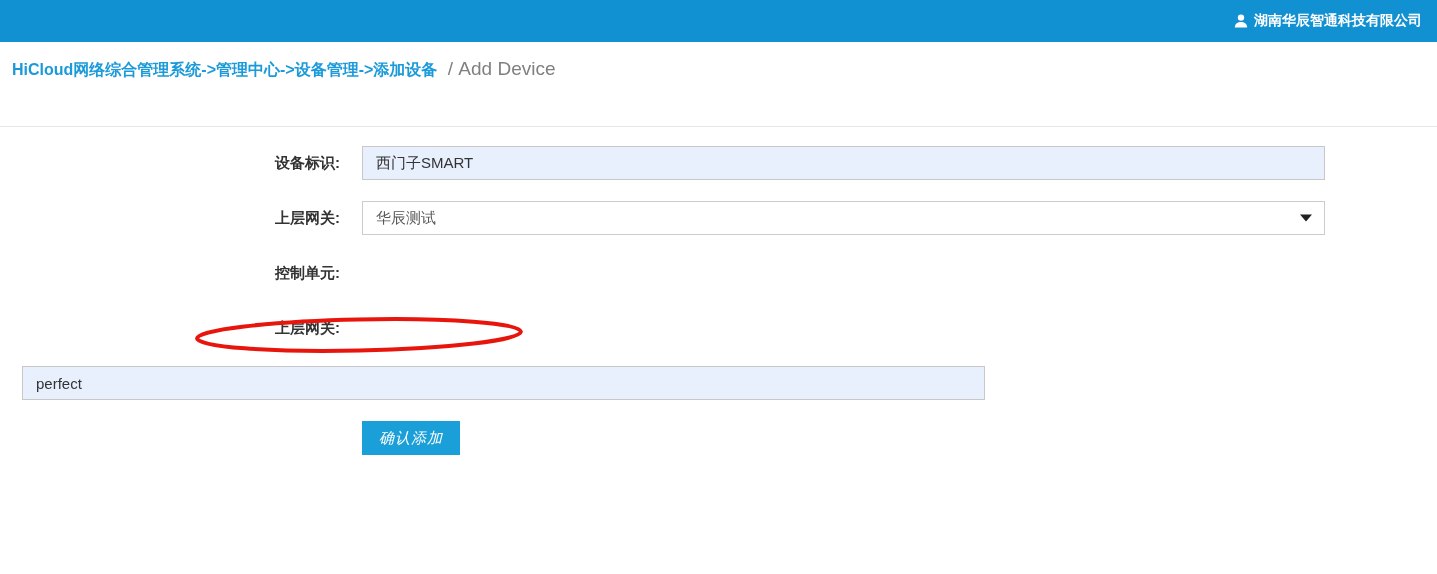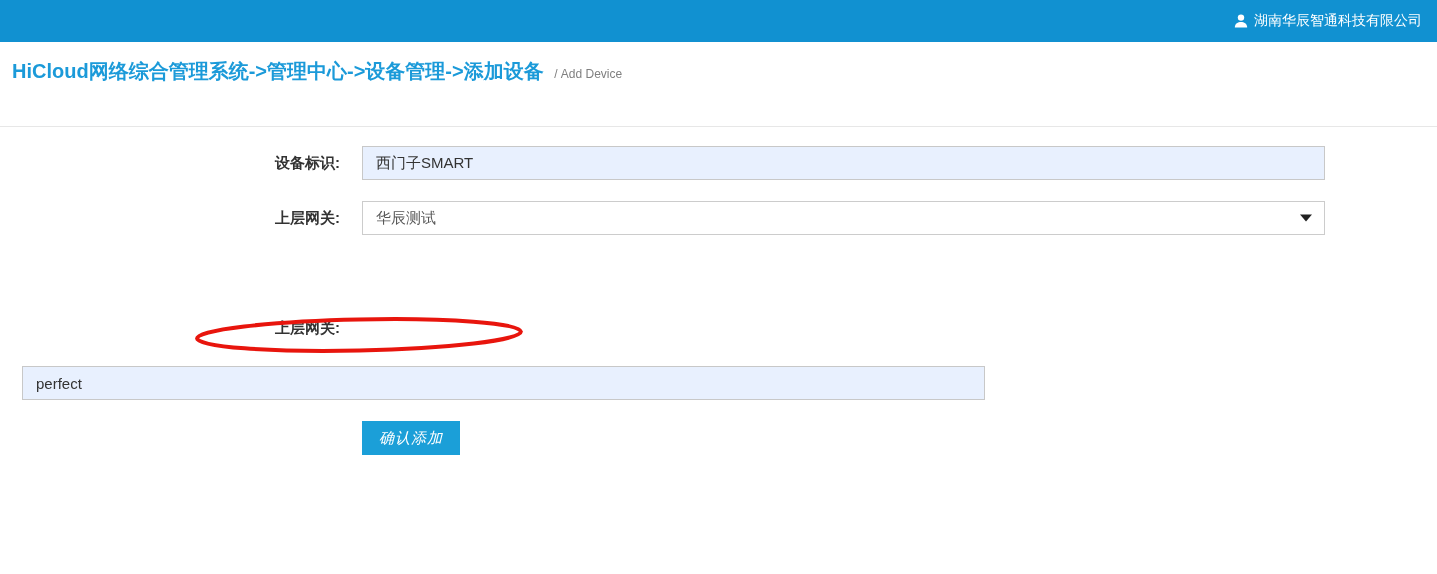--- a/index.html
+++ b/index.html
@@ -20,35 +20,35 @@
   }
   .topbar {
     position: absolute; top: 0; left: 0;
     width: 100%; height: 42px;
     background: var(--topbar-bg);
     display: flex; align-items: center; justify-content: flex-end;
     padding-right: 15px;
   }
   .company {
     display: flex; align-items: center; gap: 6px;
-    color: #ffffff; font-size: 14px; font-weight: normal;
+    color: #ffffff; font-size: 14px; font-weight: bold;
     cursor: pointer;
   }
   .company svg { display: block; }
   .breadcrumb {
     position: absolute; top: 58px; left: 12px;
     white-space: nowrap;
   }
   .breadcrumb .main {
     color: var(--accent-blue);
-    font-size: 20px; font-weight: bold;
+    font-size: 16px; font-weight: bold;
   }
   .breadcrumb .sub {
     color: #808080;
-    font-size: 12px;
+    font-size: 19px;
     margin-left: 6px;
   }
   .divider {
     position: absolute; top: 126px; left: 0;
     width: 100%; height: 0;
     border-top: 1px solid var(--divider);
   }
   .form-area {
     position: absolute; top: 146px; left: 0;
     width: 100%;
@@ -159,20 +159,21 @@
     <div class="form-label">上层网关:</div>
     <div class="form-field">
       <div class="select-box">
         <span>华辰测试</span>
         <span class="arrow arrow-big"></span>
       </div>
     </div>
   </div>
 
   <div class="form-row">
+    <div class="form-label">控制单元:</div>
   </div>
 
   <div class="form-row">
     <div class="form-label">上层网关:</div>
   </div>
 
   <div class="form-row">
     <div class="form-field">
       <input class="text-input" type="text" value="perfect" style="">
     </div>

